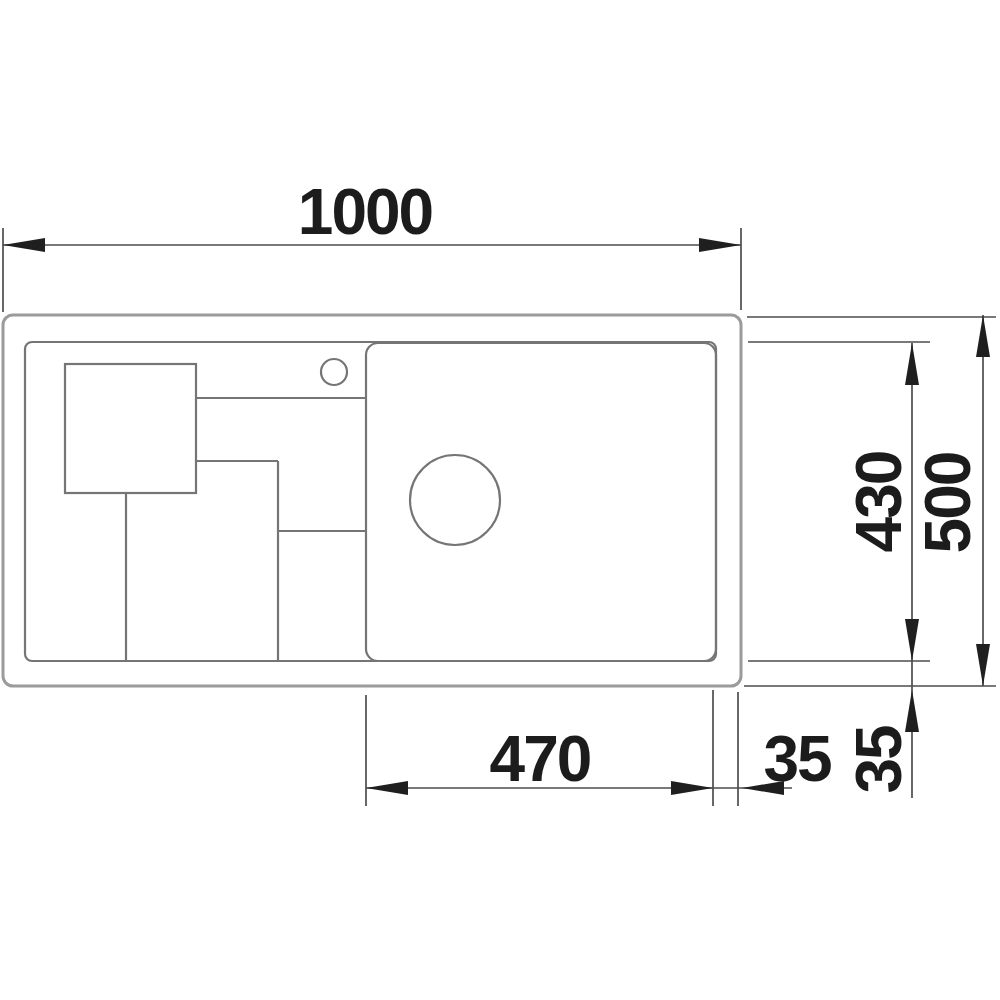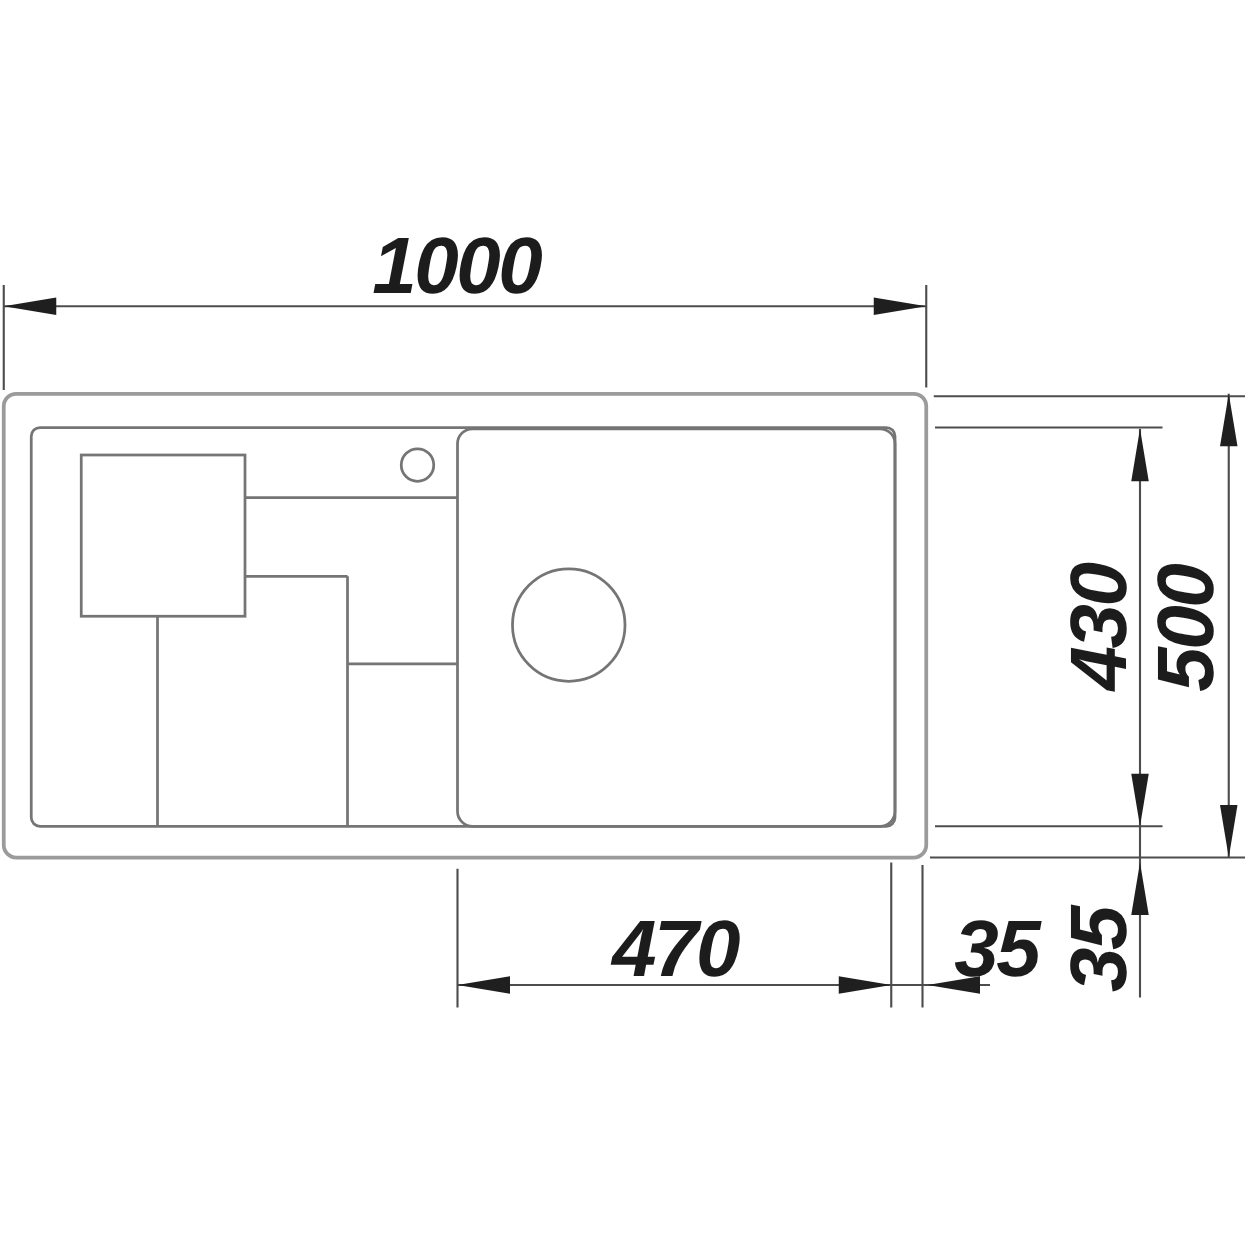--- a/index.html
+++ b/index.html
@@ -7,21 +7,20 @@
     padding: 0;
     background: #ffffff;
   }
   #canvas {
     position: relative;
     width: 1000px;
     height: 1000px;
     background: #ffffff;
     font-family: "Liberation Sans", sans-serif;
     overflow: hidden;
-    font-style: italic;
   }
   svg { display: block; }
   .outline   { fill: none; stroke: #9b9b9b; stroke-width: 3; }
   .innerline { fill: none; stroke: #757575; stroke-width: 2.2; }
   .dimline   { fill: none; stroke: #4d4d4d; stroke-width: 1.7; }
   .arrow     { fill: #1f1f1f; stroke: none; }
   .dimtext {
     fill: #1c1c1c;
     font-family: "Liberation Sans", sans-serif;
     font-size: 64px;

